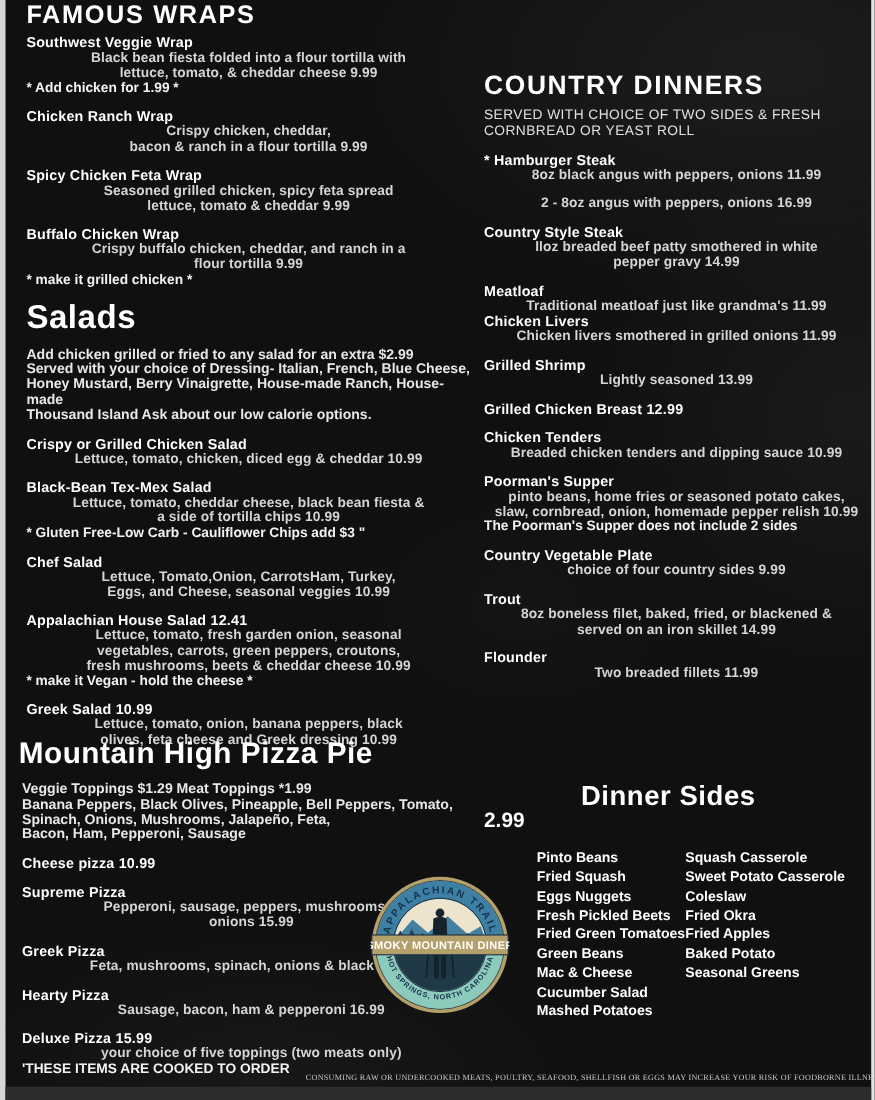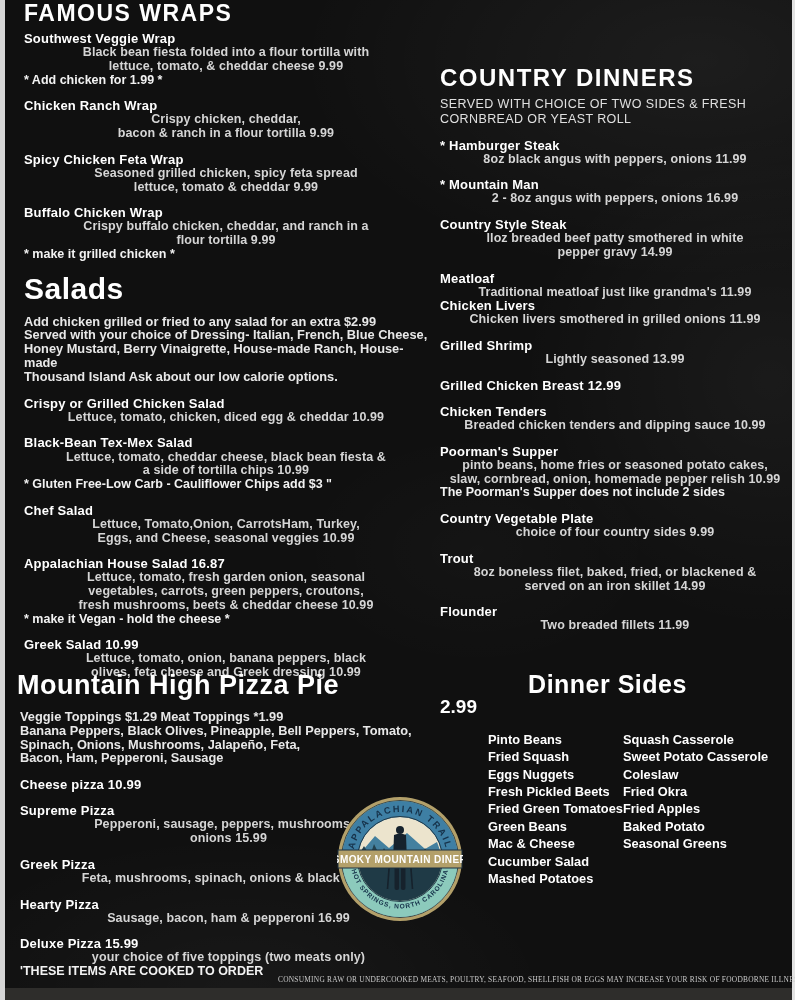--- a/index.html
+++ b/index.html
@@ -18,21 +18,21 @@
   .edge-bottom{ position:absolute; left:5px; right:3px; bottom:0; height:12px; background:#2e2d2b; }
 
   .col-left  { position:absolute; left:24px;  top:2px;  width:404px; }
   .col-right { position:absolute; left:440px; top:66px; width:350px; }
   .sec-pizza { position:absolute; left:17px;  top:672px; width:420px; }
   .sec-sides { position:absolute; left:440px; top:672px; width:335px; }
 
   .big-title   { font-size:23px; font-weight:bold; letter-spacing:1.5px; line-height:1; margin-bottom:7px; }
   .round-title { font-size:30px; font-weight:bold; letter-spacing:0.5px; line-height:1; margin:7px 0 11px 0; }
   .pizza-title { font-size:27px; font-weight:bold; letter-spacing:0.5px; line-height:1; margin-bottom:11px; }
-  .sides-title { font-size:25px; font-weight:bold; letter-spacing:0.5px; line-height:1; text-align:center; }
+  .sides-title { font-size:25px; font-weight:bold; letter-spacing:0.5px; line-height:1; text-align:center;margin-top:40px; }
   .sides-price { font-size:19px; font-weight:bold; text-align:left; line-height:1.1; }
 
   .mi { margin-bottom:12px; }
   .mi-name { font-size:13px; font-weight:bold; letter-spacing:0.2px; line-height:1.08; color:#ffffff; }
   .mi-desc { font-size:12.5px; font-weight:bold; color:#d5d5d5; line-height:1.1; white-space:pre-line; letter-spacing:0.1px;text-align:center; }
   .mi-note { font-size:12.5px; font-weight:bold; color:#f2f2f2; line-height:1.1; }
   .mi-desc:empty, .mi-note:empty { display:none; }
   .mi.tight { margin-bottom:0; }
 
   .intro { font-size:12.8px; font-weight:bold; color:#e8e8e8; line-height:1.08; white-space:pre-line; margin-bottom:13px; }
@@ -100,21 +100,21 @@
       <div class="mi-desc">Lettuce, tomato, cheddar cheese, black bean fiesta &amp;
 a side of tortilla chips 10.99</div>
       <div class="mi-note">* Gluten Free-Low Carb - Cauliflower Chips add $3 "</div>
     </div>
     <div class="mi">
       <div class="mi-name">Chef Salad</div>
       <div class="mi-desc">Lettuce, Tomato,Onion, CarrotsHam, Turkey,
 Eggs, and Cheese, seasonal veggies 10.99</div>
     </div>
     <div class="mi">
-      <div class="mi-name">Appalachian House Salad 16.87</div>
+      <div class="mi-name">Appalachian House Salad 12.41</div>
       <div class="mi-desc">Lettuce, tomato, fresh garden onion, seasonal
 vegetables, carrots, green peppers, croutons,
 fresh mushrooms, beets &amp; cheddar cheese 10.99</div>
       <div class="mi-note">* make it Vegan - hold the cheese *</div>
     </div>
     <div class="mi">
       <div class="mi-name">Greek Salad 10.99</div>
       <div class="mi-desc">Lettuce, tomato, onion, banana peppers, black
 olives, feta cheese and Greek dressing 10.99</div>
     </div>
@@ -123,21 +123,20 @@
   <div class="col-right">
     <div class="big-title" style="font-size:24px;">COUNTRY DINNERS</div>
     <div class="cd-sub">SERVED WITH CHOICE OF TWO SIDES &amp; FRESH
 CORNBREAD OR YEAST ROLL</div>
 
     <div class="mi">
       <div class="mi-name">* Hamburger Steak</div>
       <div class="mi-desc">8oz black angus with peppers, onions  11.99</div>
     </div>
     <div class="mi">
-      <div class="mi-name">* Mountain Man</div>
       <div class="mi-desc">2 - 8oz angus with peppers, onions 16.99</div>
     </div>
     <div class="mi">
       <div class="mi-name">Country Style Steak</div>
       <div class="mi-desc">lloz breaded beef patty smothered in white
 pepper gravy 14.99</div>
     </div>
     <div class="mi tight">
       <div class="mi-name">Meatloaf</div>
       <div class="mi-desc">Traditional meatloaf just like grandma's 11.99</div>

